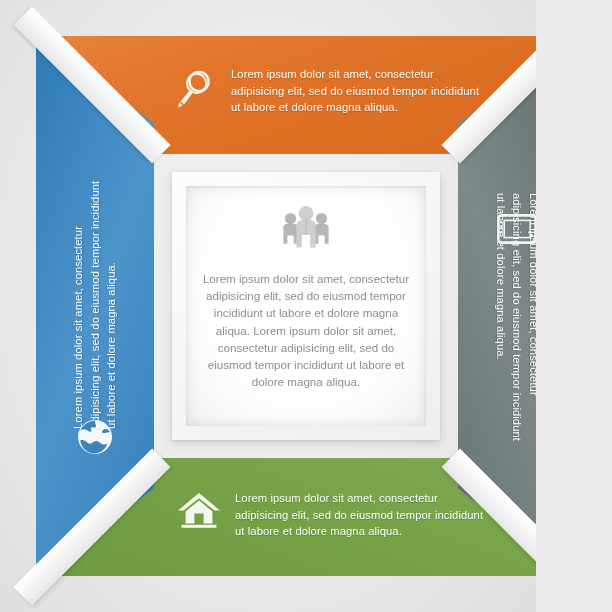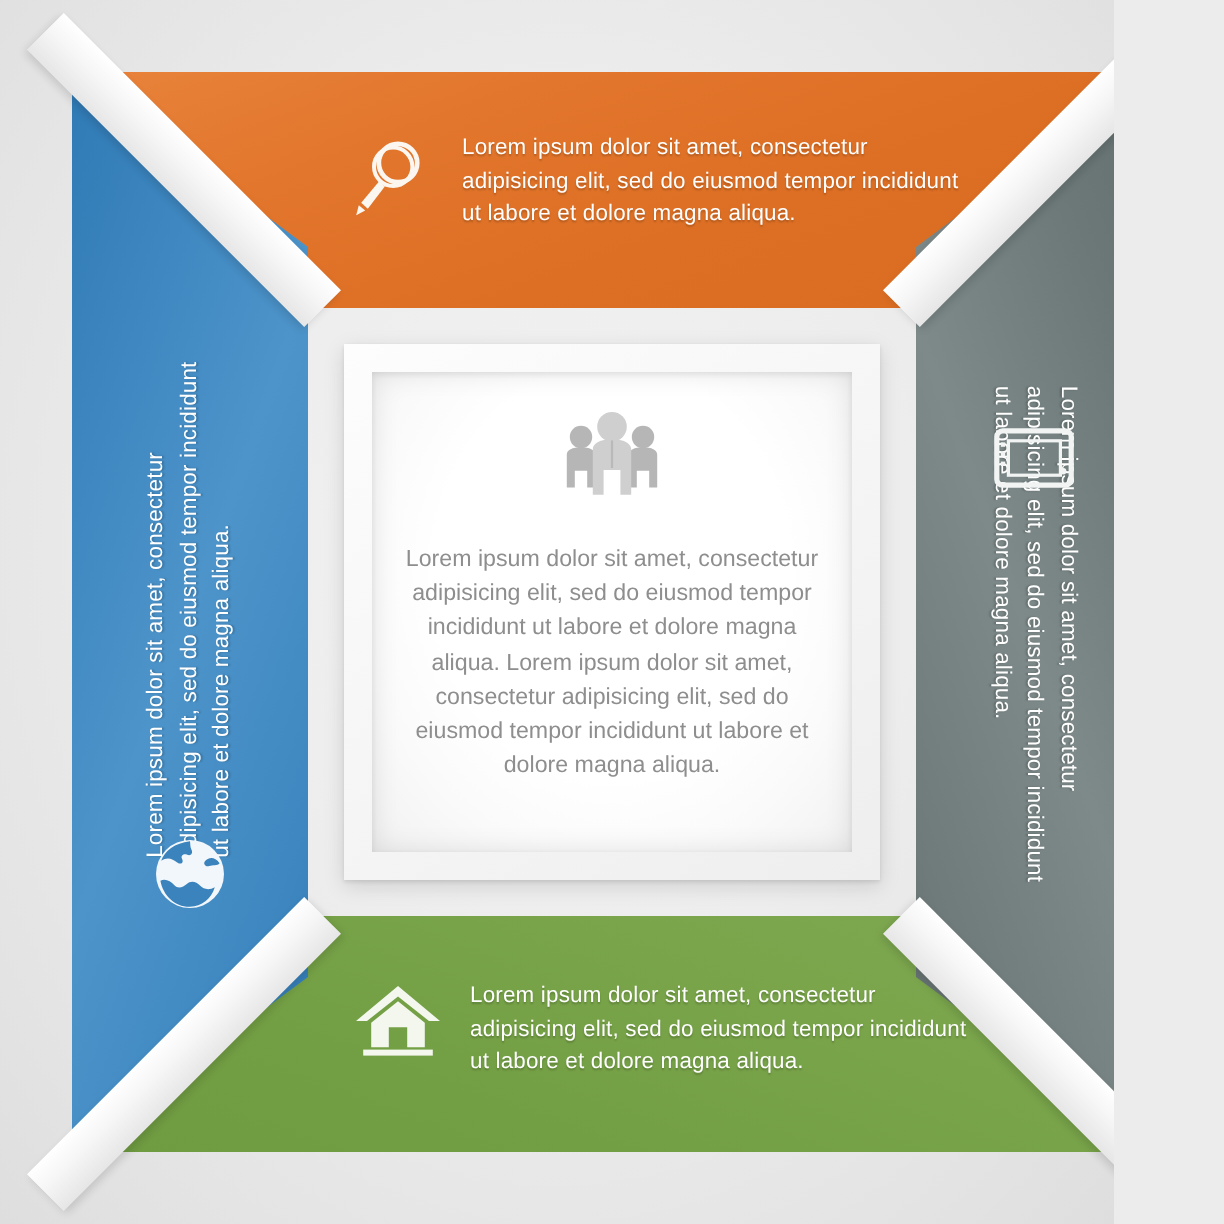--- a/index.html
+++ b/index.html
@@ -8,21 +8,20 @@
     background:#ececec;
     font-family:"Liberation Sans", sans-serif;
     overflow:hidden;
   }
   #stage{
     position:relative;
     width:536px;height:612px;
     background:
       radial-gradient(ellipse at 50% 45%, #f2f2f2 0%, #ededed 45%, #e4e4e4 80%, #dedede 100%);
     overflow:hidden;
-    padding-left:21px;
   }
 
   
   .ptext{
     font-size:11.2px;
     line-height:16.6px;
     color:#ffffff;
     letter-spacing:.1px;
     text-shadow:0 1px 1px rgba(0,0,0,.22);
     white-space:pre-line;

